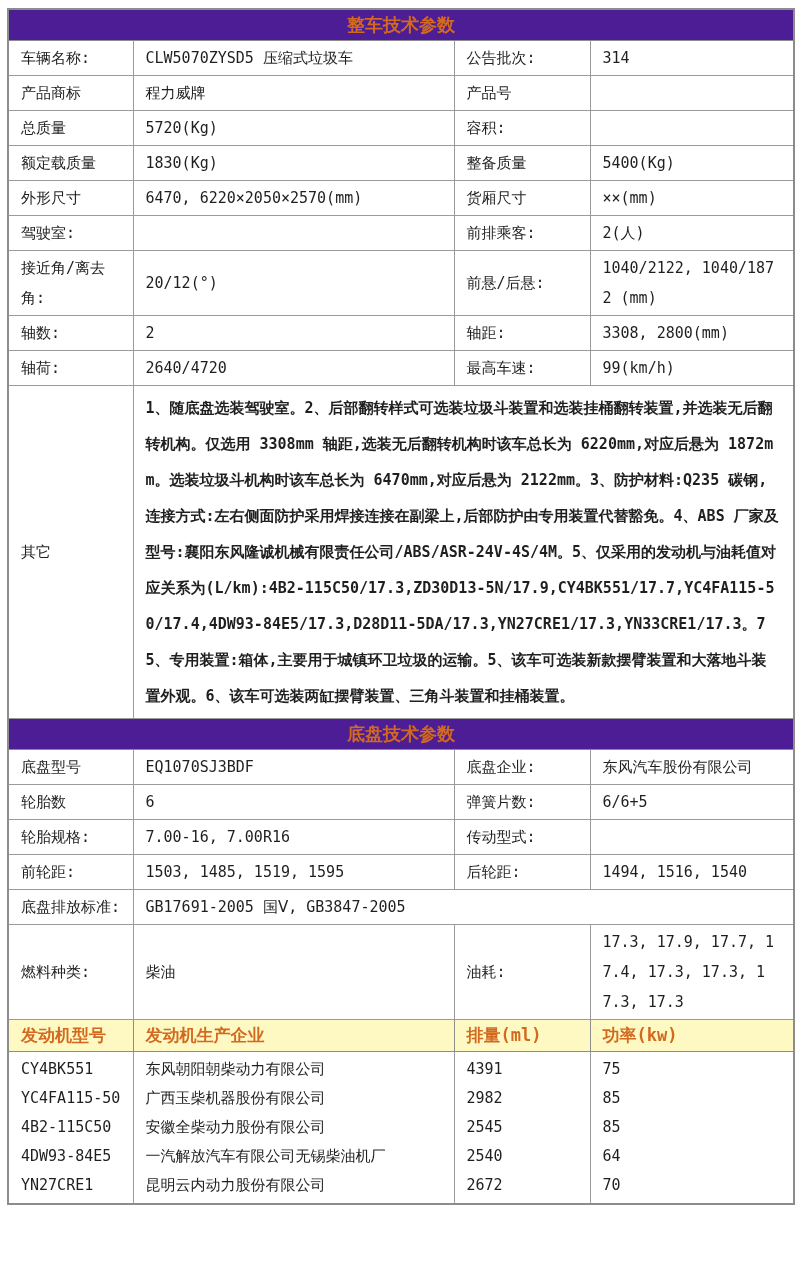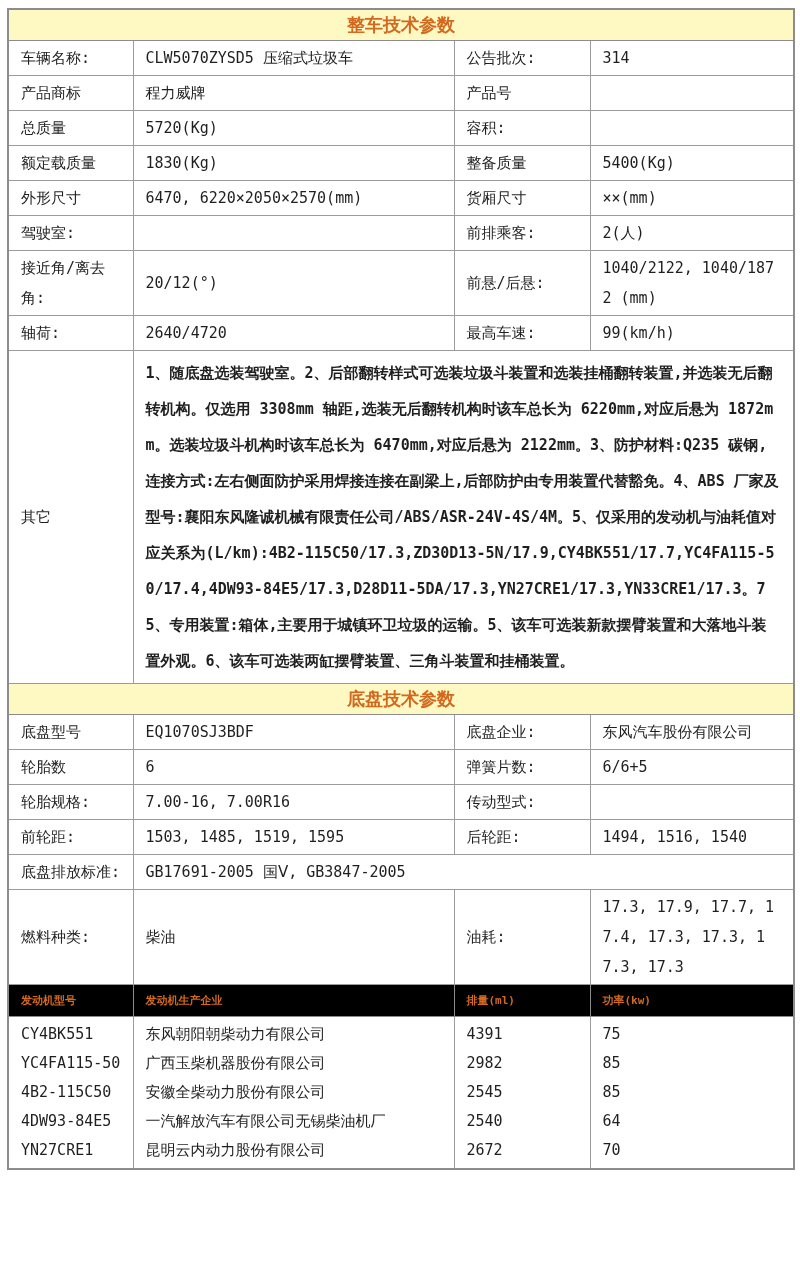--- a/index.html
+++ b/index.html
@@ -12,36 +12,36 @@
     width:786px; table-layout:fixed; border-collapse:collapse;
     border:2px solid #8c8c8c; background:#ffffff;
   }
   td {
     border:1px solid #9b9b9b;
     padding:2px 10px 2px 12px;
     font-size:15px; line-height:30px; color:#1f1f1f;
     vertical-align:middle; overflow:hidden;
   }
   tr.section-header td {
-    background:#fef9c3; color:#d2691e;
+    background:#4c1d95; color:#d2691e;
     font-weight:bold; font-size:18px; line-height:24px;
     text-align:center; padding:3px 12px;
     border:1px solid #8c8c8c;
   }
   td.lbl { }
   td.val { }
   td.wrap { word-break:break-all;border-radius:18px; }
   td.other-cell {
     line-height:36px; word-break:break-all; padding:4px 12px;
     vertical-align:top;
     font-weight:bold;
   }
   tr.eng-hdr td {
-    background:#000000; color:#d2691e; font-weight:bold;
-    font-size:11px; line-height:27px; padding:2px 10px 2px 12px;
+    background:#fef9c3; color:#d2691e; font-weight:bold;
+    font-size:17px; line-height:27px; padding:2px 10px 2px 12px;
     border:1px solid #8c8c8c;
   }
   td.eng-body { vertical-align:top; padding:3px 10px 3px 12px; }
   .eng-line { line-height:29px; font-size:15px; white-space:nowrap; overflow:hidden; }
 </style>
 </head>
 <body>
 
 <div class="page">
 <table class="spec">
@@ -93,20 +93,26 @@
     <td class="lbl">前排乘客:</td>
     <td class="val">2(人)</td>
   </tr>
   <tr>
     <td class="lbl">接近角/离去角:</td>
     <td class="val">20/12(°)</td>
     <td class="lbl">前悬/后悬:</td>
     <td class="val wrap">1040/2122, 1040/1872 (mm)</td>
   </tr>
   <tr>
+    <td class="lbl">轴数:</td>
+    <td class="val">2</td>
+    <td class="lbl">轴距:</td>
+    <td class="val">3308, 2800(mm)</td>
+  </tr>
+  <tr>
     <td class="lbl">轴荷:</td>
     <td class="val">2640/4720</td>
     <td class="lbl">最高车速:</td>
     <td class="val">99(km/h)</td>
   </tr>
 
   <tr>
     <td class="lbl">其它</td>
     <td class="other-cell" colspan="3">1、随底盘选装驾驶室。2、后部翻转样式可选装垃圾斗装置和选装挂桶翻转装置,并选装无后翻转机构。仅选用 3308mm 轴距,选装无后翻转机构时该车总长为 6220mm,对应后悬为 1872mm。选装垃圾斗机构时该车总长为 6470mm,对应后悬为 2122mm。3、防护材料:Q235 碳钢,连接方式:左右侧面防护采用焊接连接在副梁上,后部防护由专用装置代替豁免。4、ABS 厂家及型号:襄阳东风隆诚机械有限责任公司/ABS/ASR-24V-4S/4M。5、仅采用的发动机与油耗值对应关系为(L/km):4B2-115C50/17.3,ZD30D13-5N/17.9,CY4BK551/17.7,YC4FA115-50/17.4,4DW93-84E5/17.3,D28D11-5DA/17.3,YN27CRE1/17.3,YN33CRE1/17.3。75、专用装置:箱体,主要用于城镇环卫垃圾的运输。5、该车可选装新款摆臂装置和大落地斗装置外观。6、该车可选装两缸摆臂装置、三角斗装置和挂桶装置。</td>
   </tr>

